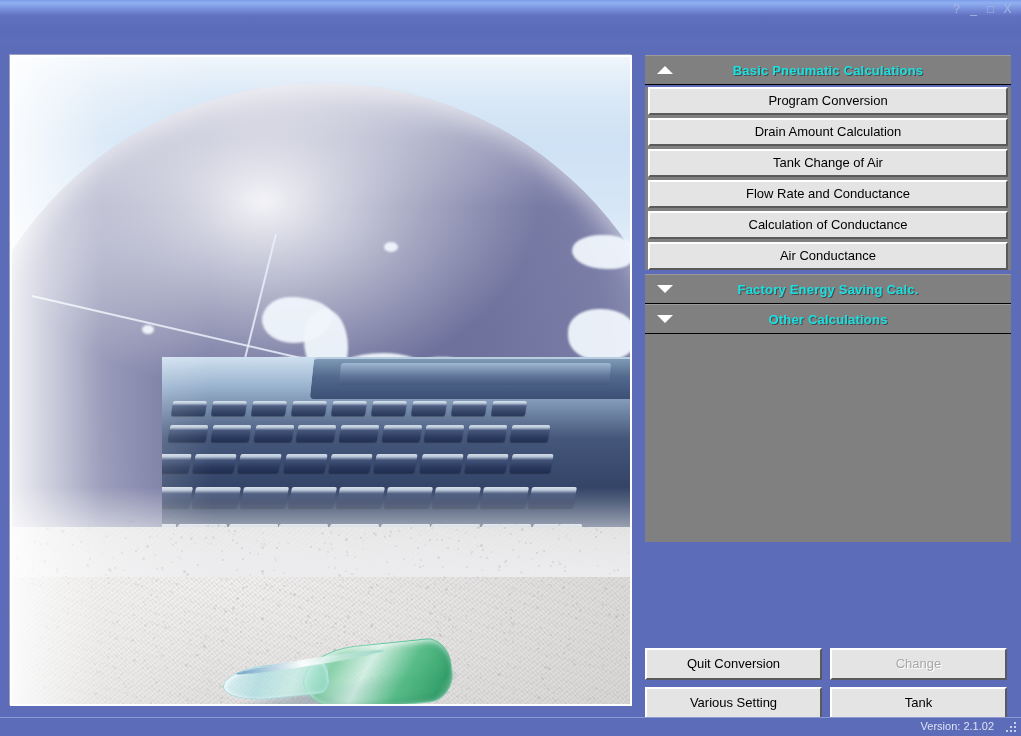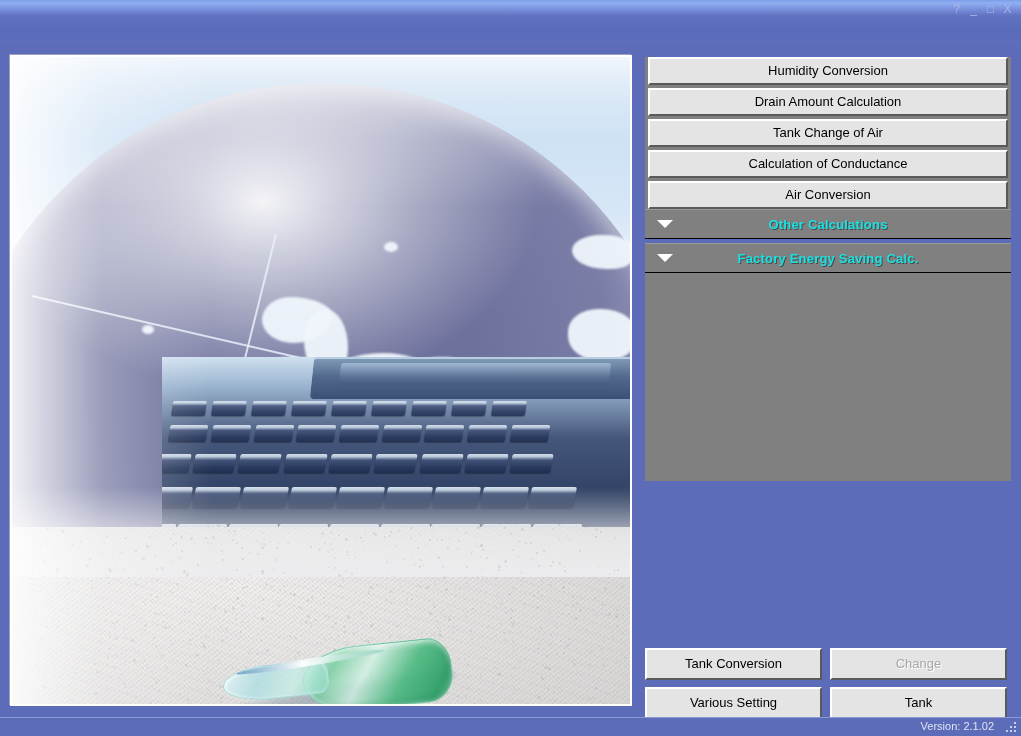--- a/index.html
+++ b/index.html
@@ -1405,43 +1405,48 @@
           <div class="layer" id="bottle-neck"></div>
           <div class="layer" id="bottle-hl"></div>
         </div>
 
         <div class="layer" id="fade-left"></div>
       </div>
     </div>
 
     <div id="right-panel">
 
+      <div class="accordion-header">
+        <span class="tri tri-up"></span>
+        <span class="hdr-label">Basic Pneumatic Calculations</span>
+      </div>
       <div class="menu-list">
-        <button class="menu-btn">Humidity Conversion</button>
+        <button class="menu-btn">Program Conversion</button>
         <button class="menu-btn">Drain Amount Calculation</button>
         <button class="menu-btn">Tank Change of Air</button>
+        <button class="menu-btn">Flow Rate and Conductance</button>
         <button class="menu-btn">Calculation of Conductance</button>
-        <button class="menu-btn">Air Conversion</button>
+        <button class="menu-btn">Air Conductance</button>
+      </div>
+
+      <div class="accordion-header" style="margin-top:4px;">
+        <span class="tri tri-down"></span>
+        <span class="hdr-label">Factory Energy Saving Calc.</span>
       </div>
 
       <div class="accordion-header">
         <span class="tri tri-down"></span>
         <span class="hdr-label">Other Calculations</span>
       </div>
 
-      <div class="accordion-header" style="margin-top:4px;">
-        <span class="tri tri-down"></span>
-        <span class="hdr-label">Factory Energy Saving Calc.</span>
-      </div>
-
       <div id="filler-area" style="height:208px;"></div>
     </div>
 
     <div id="action-area">
-      <button class="action-btn" id="btn-units">Tank Conversion</button>
+      <button class="action-btn" id="btn-units">Quit Conversion</button>
       <button class="action-btn" id="btn-various">Various Setting</button>
       <button class="action-btn disabled" id="btn-update">Change</button>
       <button class="action-btn" id="btn-help">Tank</button>
       <button class="action-btn" id="btn-quit">Quit</button>
     </div>
   </div>
 
   <div id="status-bar">
     <span id="version-text">Version: 2.1.02</span>
     <span id="resize-grip">

